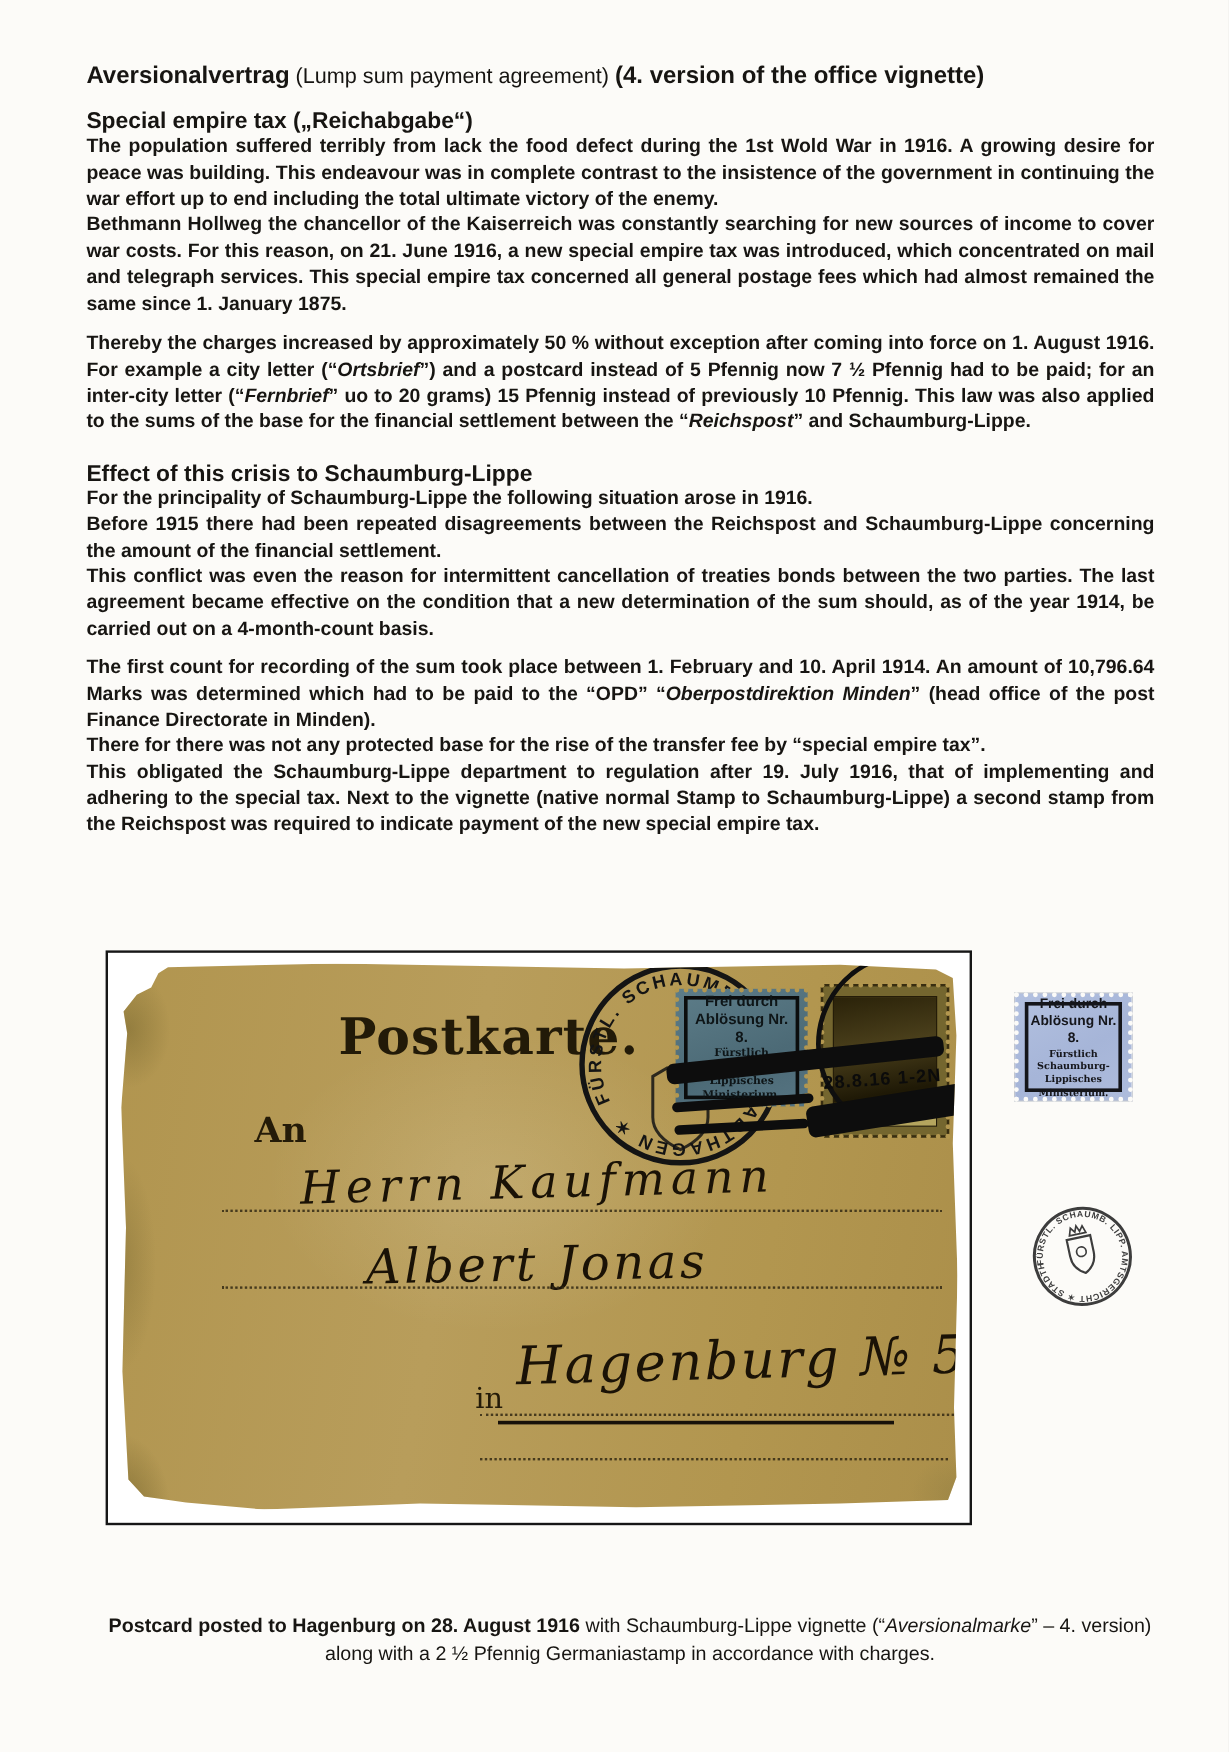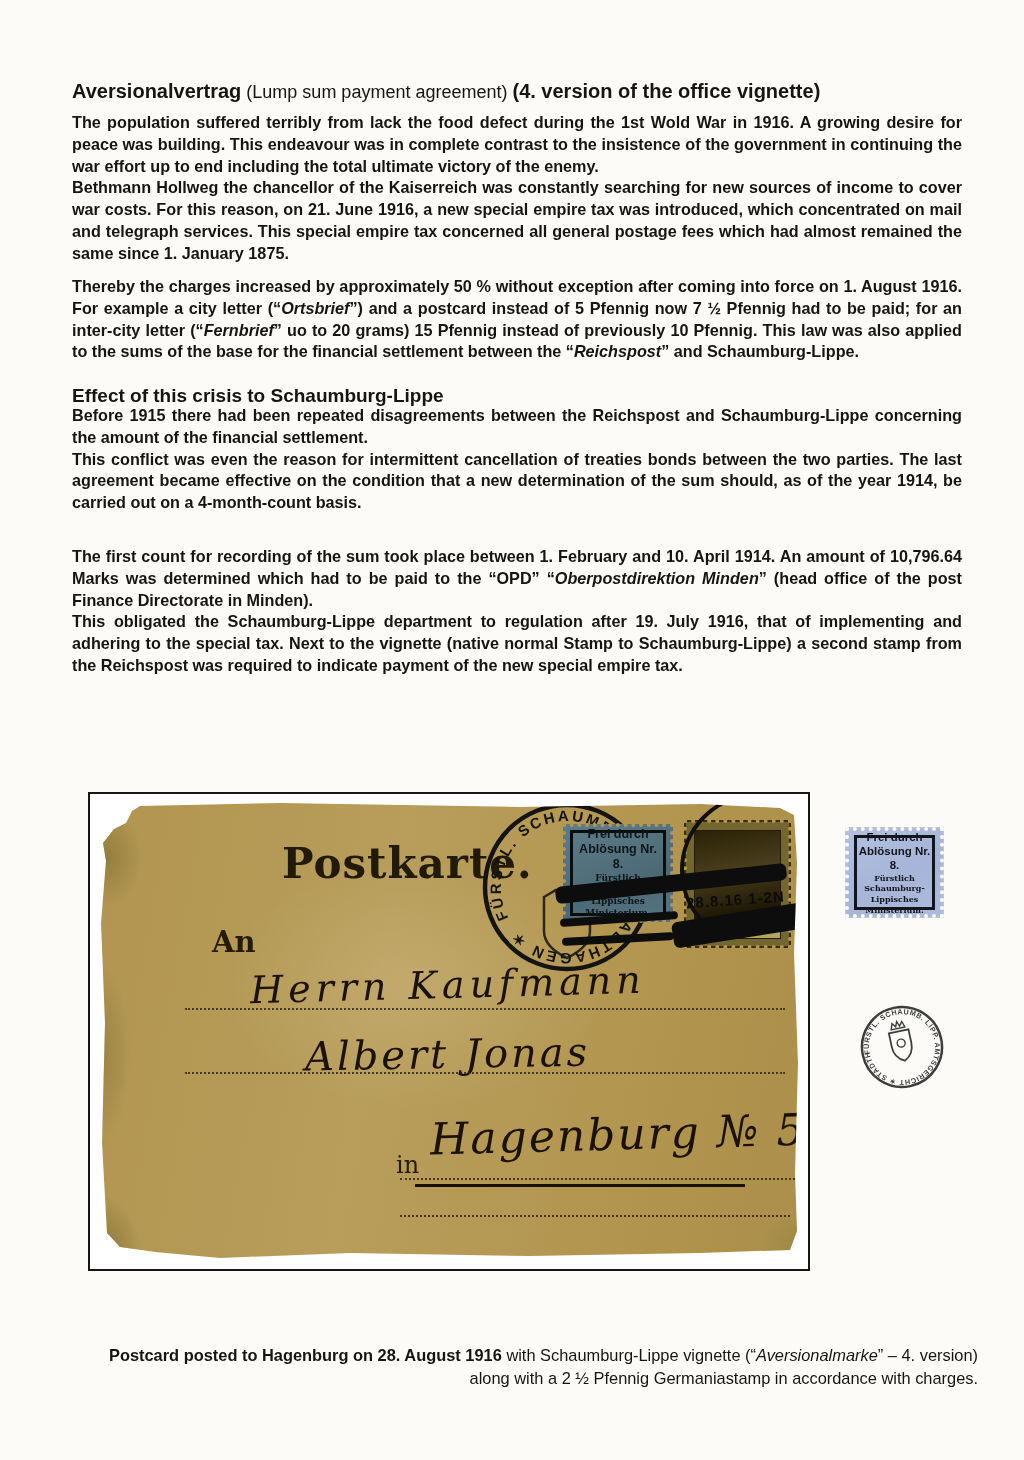--- a/index.html
+++ b/index.html
@@ -6,25 +6,25 @@
   .page{
     position:relative;width:1024px;height:1460px;margin:0 auto;
     background:#fcfbf8;overflow:hidden;
     font-family:"Liberation Sans",sans-serif;color:#171512;
   }
   .abs{position:absolute;}
   .tblock{left:72px;width:890px;position:absolute;text-align:justify;
           font-size:16.2px;line-height:21.8px;}
   .tblock p{margin:0;font-weight:bold;}
   h1,h2{margin:0;text-align:left;}
-  h1{font-size:20px;line-height:26px;font-weight:bold;margin-top:28px;}
+  h1{font-size:20px;line-height:26px;font-weight:bold;}
   h1 .t-normal{font-weight:normal;font-size:18px;}
   h2{font-size:19px;line-height:24px;font-weight:bold;}
   .caption{left:72px;top:1328px;width:906px;position:absolute;
-           font-size:16.4px;line-height:23px;text-align:right;}
+           font-size:16.4px;line-height:23px;text-align:center;}
 
   
   .photo-frame{
     left:88px;top:792px;width:718px;height:475px;
     border:2px solid #161616;background:#ffffff;position:absolute;
   }
   .postcard{
     position:absolute;left:10px;top:9px;width:698px;height:455px;
     background:
       radial-gradient(60px 90px at 0% 100%, rgba(104,90,36,.6), transparent 70%),
@@ -135,37 +135,42 @@
 </style>
 </head>
 <body>
 
 <div class="page">
 
   <div class="tblock" style="top:50px">
     <h1><b>Aversionalvertrag</b><span class="t-normal"> (Lump sum payment agreement) </span><b>(4. version of the office vignette)</b></h1>
   </div>
 
+  <div class="tblock" style="top:90px">
+    <h2>Special empire tax („Reichabgabe“)</h2>
+  </div>
   <div class="tblock" style="top:112px">
     <p>The population suffered terribly from lack the food defect during the 1st Wold War in 1916. A growing desire for peace was building. This endeavour was in complete contrast to the insistence of the government in continuing the war effort up to end including the total ultimate victory of the enemy.</p>
     <p>Bethmann Hollweg the chancellor of the Kaiserreich was constantly searching for new sources of income to cover war costs. For this reason, on 21. June 1916, a new special empire tax was introduced, which concentrated on mail and telegraph services. This special empire tax concerned all general postage fees which had almost remained the same since 1. January 1875.</p>
   </div>
   <div class="tblock" style="top:276px">
     <p><span>Thereby the charges increased by approximately 50 % without exception after coming into force on 1. August 1916. For example a city letter (“</span><i>Ortsbrief</i><span>”) and a postcard instead of 5 Pfennig now 7 ½ Pfennig had to be paid; for an inter-city letter (“</span><i>Fernbrief</i><span>” uo to 20 grams) 15 Pfennig instead of previously 10 Pfennig. This law was also applied to the sums of the base for the financial settlement between the “</span><i>Reichspost</i><span>” and Schaumburg-Lippe.</span></p>
   </div>
 
   <div class="tblock" style="top:384px">
     <h2>Effect of this crisis to Schaumburg-Lippe</h2>
   </div>
   <div class="tblock" style="top:405px">
+    <p>For the principality of Schaumburg-Lippe the following situation arose in 1916.</p>
     <p>Before 1915 there had been repeated disagreements between the Reichspost and Schaumburg-Lippe concerning the amount of the financial settlement.</p>
     <p>This conflict was even the reason for intermittent cancellation of treaties bonds between the two parties. The last agreement became effective on the condition that a new determination of the sum should, as of the year 1914, be carried out on a 4-month-count basis.</p>
   </div>
   <div class="tblock" style="top:546px">
     <p><span>The first count for recording of the sum took place between 1. February and 10. April 1914. An amount of 10,796.64 Marks was determined which had to be paid to the “OPD” “</span><i>Oberpostdirektion Minden</i><span>” (head office of the post Finance Directorate in Minden).</span></p>
+    <p>There for there was not any protected base for the rise of the transfer fee by “special empire tax”.</p>
     <p>This obligated the Schaumburg-Lippe department to regulation after 19. July 1916, that of implementing and adhering to the special tax. Next to the vignette (native normal Stamp to Schaumburg-Lippe) a second stamp from the Reichspost was required to indicate payment of the new special empire tax.</p>
   </div>
 
   <div class="photo-frame abs">
     <div class="postcard">
 
       <svg class="pm-svg" width="190" height="180" viewBox="0 0 190 180">
         <circle cx="95" cy="88" r="82" fill="none" stroke="#141414" stroke-width="4.5"></circle>
         <path d="M72 98 l12 -7 11 5 11 -5 12 7 v34 q0 16 -23 27 q-23 -11 -23 -27 z" fill="none" stroke="#141414" stroke-width="2.5" opacity="0.85"></path>
         <path id="pmCircle" d="M 29 88 A 66 66 0 1 1 161 88 A 66 66 0 1 1 29 88" fill="none"></path>

